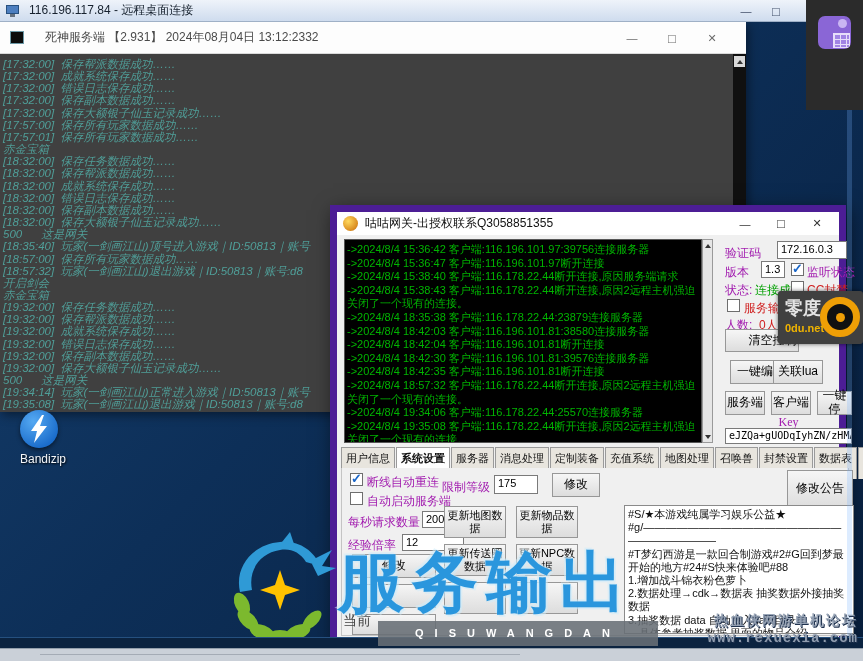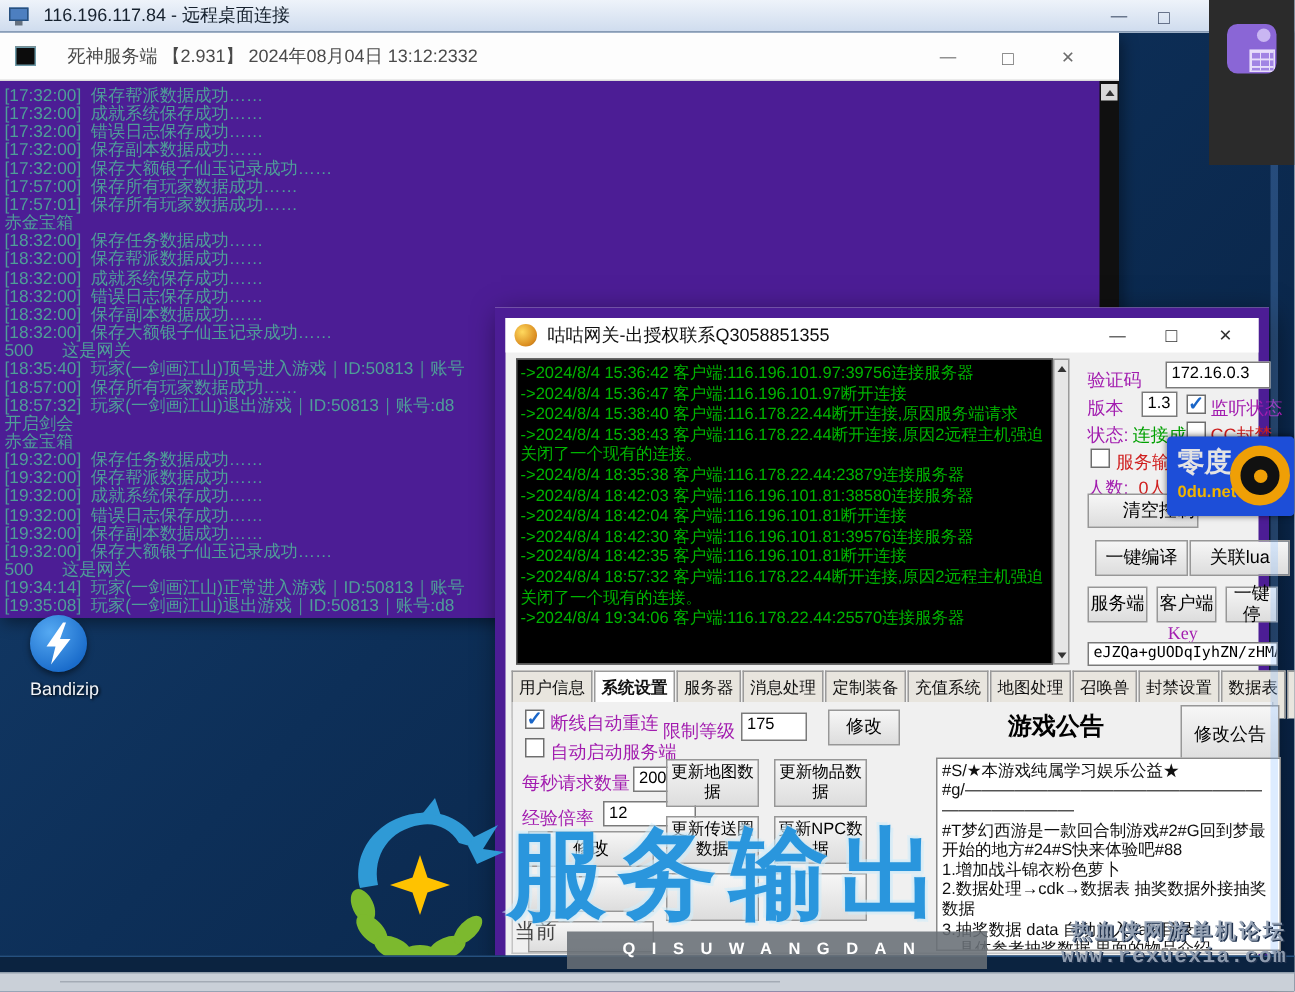--- a/index.html
+++ b/index.html
@@ -38,21 +38,21 @@
   
   .console-win { left:0; top:22px; width:746px; height:390px; z-index:10;
                  box-shadow:2px 3px 10px rgba(0,0,0,.45); }
   .console-titlebar { position:absolute; left:0; top:0; width:100%; height:32px; background:#fdfdfd;
                       border-bottom:1px solid #dadada; display:flex; align-items:center;gap:12px; }
   .console-icon { width:14px; height:13px; margin:0 9px 0 10px; background:#0c0c0c;
                   border:1px solid #6d9aa8; }
   .console-title { font-size:12px; color:#4a4a4a; }
   .console-btns { position:absolute; right:14px; top:0; display:flex; }
   .console-btns .winbtn { color:#6c6c6c; width:40px; height:32px; }
-  .console-body { position:absolute; left:0; top:32px; width:100%; height:358px; background:#4c1d95; overflow:hidden; }
+  .console-body { position:absolute; left:0; top:32px; width:100%; height:358px; background:#404040; overflow:hidden;font-style:italic; }
   .console-log { position:absolute; left:3px; top:4px; white-space:pre;
                  font-family:"DejaVu Sans Mono",monospace; font-size:11.5px; line-height:12.15px;
                  color:#4f9e98; }
   .console-scroll { position:absolute; right:0; top:0; width:13px; height:100%; background:#101010; }
   .scroll-up { position:absolute; right:1px; top:2px; width:11px; height:11px; background:#d9d9d9;
                display:flex; align-items:center; justify-content:center; }
   .tri-up { width:0; height:0; border-left:3px solid transparent; border-right:3px solid transparent;
             border-bottom:4px solid #333; }
   .tri-down { width:0; height:0; border-left:3px solid transparent; border-right:3px solid transparent;
               border-top:4px solid #333; }
@@ -136,21 +136,21 @@
              text-shadow:0 0 2px #bfe3f8, 2px 2px 0 rgba(210,236,250,.55),
                          -2px -2px 0 rgba(210,236,250,.55); }
   .qisu-en { left:347px; top:621px; width:280px; height:25px; z-index:50;
              background:rgba(104,110,117,.88); color:#fff; font-weight:bold; font-size:11px;
              letter-spacing:11px; text-align:center; line-height:25px;margin-left:31px; }
   .forum-wm { left:630px; top:612px; width:228px; z-index:50; text-align:right;
               font-weight:bold; color:rgba(150,162,180,.95);
               text-shadow:1px 1px 0 #20324e; }
   .forum-wm .l1 { font-size:14px; letter-spacing:2px; }
   .forum-wm .l2 { font-size:14px; font-family:"Liberation Mono",monospace; letter-spacing:1px; }
-  .lingdu { left:778px; top:291px; width:85px; height:53px; background:#1d4ed8; z-index:50;
+  .lingdu { left:778px; top:291px; width:85px; height:53px; background:#404040; z-index:50;
             border-radius:3px; box-shadow:0 0 4px rgba(0,0,0,.6); }
   .lingdu .cn { position:absolute; left:7px; top:5px; font-size:18px; font-weight:bold; color:#e3e3e3; }
   .lingdu .url { position:absolute; left:7px; top:31px; font-size:11px; font-weight:bold; color:#f0b400; }
   .lingdu .ring { position:absolute; right:3px; top:6px; width:40px; height:40px; border-radius:50%;
                   border:7px solid #ef9f06; background:#111; }
   .lingdu .ring::after { content:""; position:absolute; left:9px; top:9px; width:9px; height:9px;
                   border-radius:50%; background:#ef9f06; }
 </style>
 </head>
 <body>
@@ -191,20 +191,21 @@
       <div>-&gt;2024/8/4 15:36:47   客户端:116.196.101.97断开连接</div>
       <div>-&gt;2024/8/4 15:38:40   客户端:116.178.22.44断开连接,原因服务端请求</div>
       <div>-&gt;2024/8/4 15:38:43   客户端:116.178.22.44断开连接,原因2远程主机强迫关闭了一个现有的连接。</div>
       <div>-&gt;2024/8/4 18:35:38   客户端:116.178.22.44:23879连接服务器</div>
       <div>-&gt;2024/8/4 18:42:03   客户端:116.196.101.81:38580连接服务器</div>
       <div>-&gt;2024/8/4 18:42:04   客户端:116.196.101.81断开连接</div>
       <div>-&gt;2024/8/4 18:42:30   客户端:116.196.101.81:39576连接服务器</div>
       <div>-&gt;2024/8/4 18:42:35   客户端:116.196.101.81断开连接</div>
       <div>-&gt;2024/8/4 18:57:32   客户端:116.178.22.44断开连接,原因2远程主机强迫关闭了一个现有的连接。</div>
       <div>-&gt;2024/8/4 19:34:06   客户端:116.178.22.44:25570连接服务器</div>
+      <div>-&gt;2024/8/4 19:35:08   客户端:116.178.22.44断开连接,原因2远程主机强迫关闭了一个现有的连接。</div>
     </div>
   <div class="gw-scroll">
     <div class="scroll-up2">
         <div class="tri-up"></div>
       </div>
     <div class="scroll-dn2">
         <div class="tri-down"></div>
       </div>
   </div>
 
@@ -227,21 +228,21 @@
   <span class="abs lbl red" style="left:479px; top:88px;">客户输出</span>
 
   <span class="abs lbl" style="left:388px; top:105px;">人数:</span>
   <span class="abs lbl red" style="left:422px; top:105px;">0人</span>
   <span class="cb" style="left:456px; top:104px;"></span>
   <span class="abs lbl red" style="left:473px; top:105px;">本地调试</span>
 
   <div class="abs btn" style="left:388px; top:117px; width:74px; height:23px;padding-left:22px;">清空控制</div>
 
   <div class="abs btn red" style="left:393px; top:148px; width:62px; height:24px;">一键编译</div>
-  <div class="abs btn red" style="left:456px; top:148px; width:67px; height:24px;">关联lua</div>
+  <div class="abs btn red" style="left:436px; top:148px; width:50px; height:24px;">关联lua</div>
 
   <div class="abs btn red" style="left:388px; top:179px; width:40px; height:24px;">服务端</div>
   <div class="abs btn red" style="left:434px; top:179px; width:40px; height:24px;">客户端</div>
   <div class="abs btn red" style="left:480px; top:179px; width:35px; height:24px;">一键停</div>
 
   <div class="abs lbl" style="left:388px; top:203px; width:127px; text-align:center; font-family:'Liberation Serif',serif;">Key</div>
   <div class="abs field" style="left:388px; top:216px; width:127px; height:16px; font-size:10px; font-family:'DejaVu Sans Mono',monospace;">eJZQa+gUODqIyhZN/zHMA==</div>
 
   <div class="tabs" id="tabs">
       <div class="tab">用户信息</div>
@@ -277,22 +278,21 @@
     <div class="abs field" style="left:152px; top:7px; width:44px; height:19px;">175</div>
     <div class="abs btn" style="left:210px; top:5px; width:48px; height:24px;">修改</div>
 
     <div class="abs btn small" style="left:102px; top:38px; width:62px; height:32px;">更新地图数据</div>
     <div class="abs btn small" style="left:174px; top:38px; width:62px; height:32px;">更新物品数据</div>
     <div class="abs btn small" style="left:102px; top:76px; width:62px; height:32px;">更新传送圈数据</div>
     <div class="abs btn small" style="left:174px; top:76px; width:62px; height:32px;">更新NPC数据</div>
     <div class="abs btn" style="left:102px; top:114px; width:62px; height:32px;"></div>
     <div class="abs btn" style="left:174px; top:114px; width:62px; height:32px;"></div>
 
-    <div class="ann-title">游戏公告</div>
-    <div class="abs btn" style="left:445px; top:2px; width:66px; height:39px;">修改公告</div>
+    <div class="abs btn" style="left:445px; top:2px; width:66px; height:39px;font-family:Liberation Mono, monospace;">修改公告</div>
     <div class="ann-box">
         <div>#S/★本游戏纯属学习娱乐公益★</div>
         <div>#g/——————————————————</div>
         <div>————————</div>
         <div>#T梦幻西游是一款回合制游戏#2#G回到梦最开始的地方#24#S快来体验吧#88</div>
         <div>1.增加战斗锦衣粉色萝卜</div>
         <div>2.数据处理→cdk→数据表 抽奖数据外接抽奖数据</div>
         <div>3.抽奖数据 data 自动放入data目录</div>
         <div>　具体参考抽奖数据 里面的物品介绍</div>
       </div>

